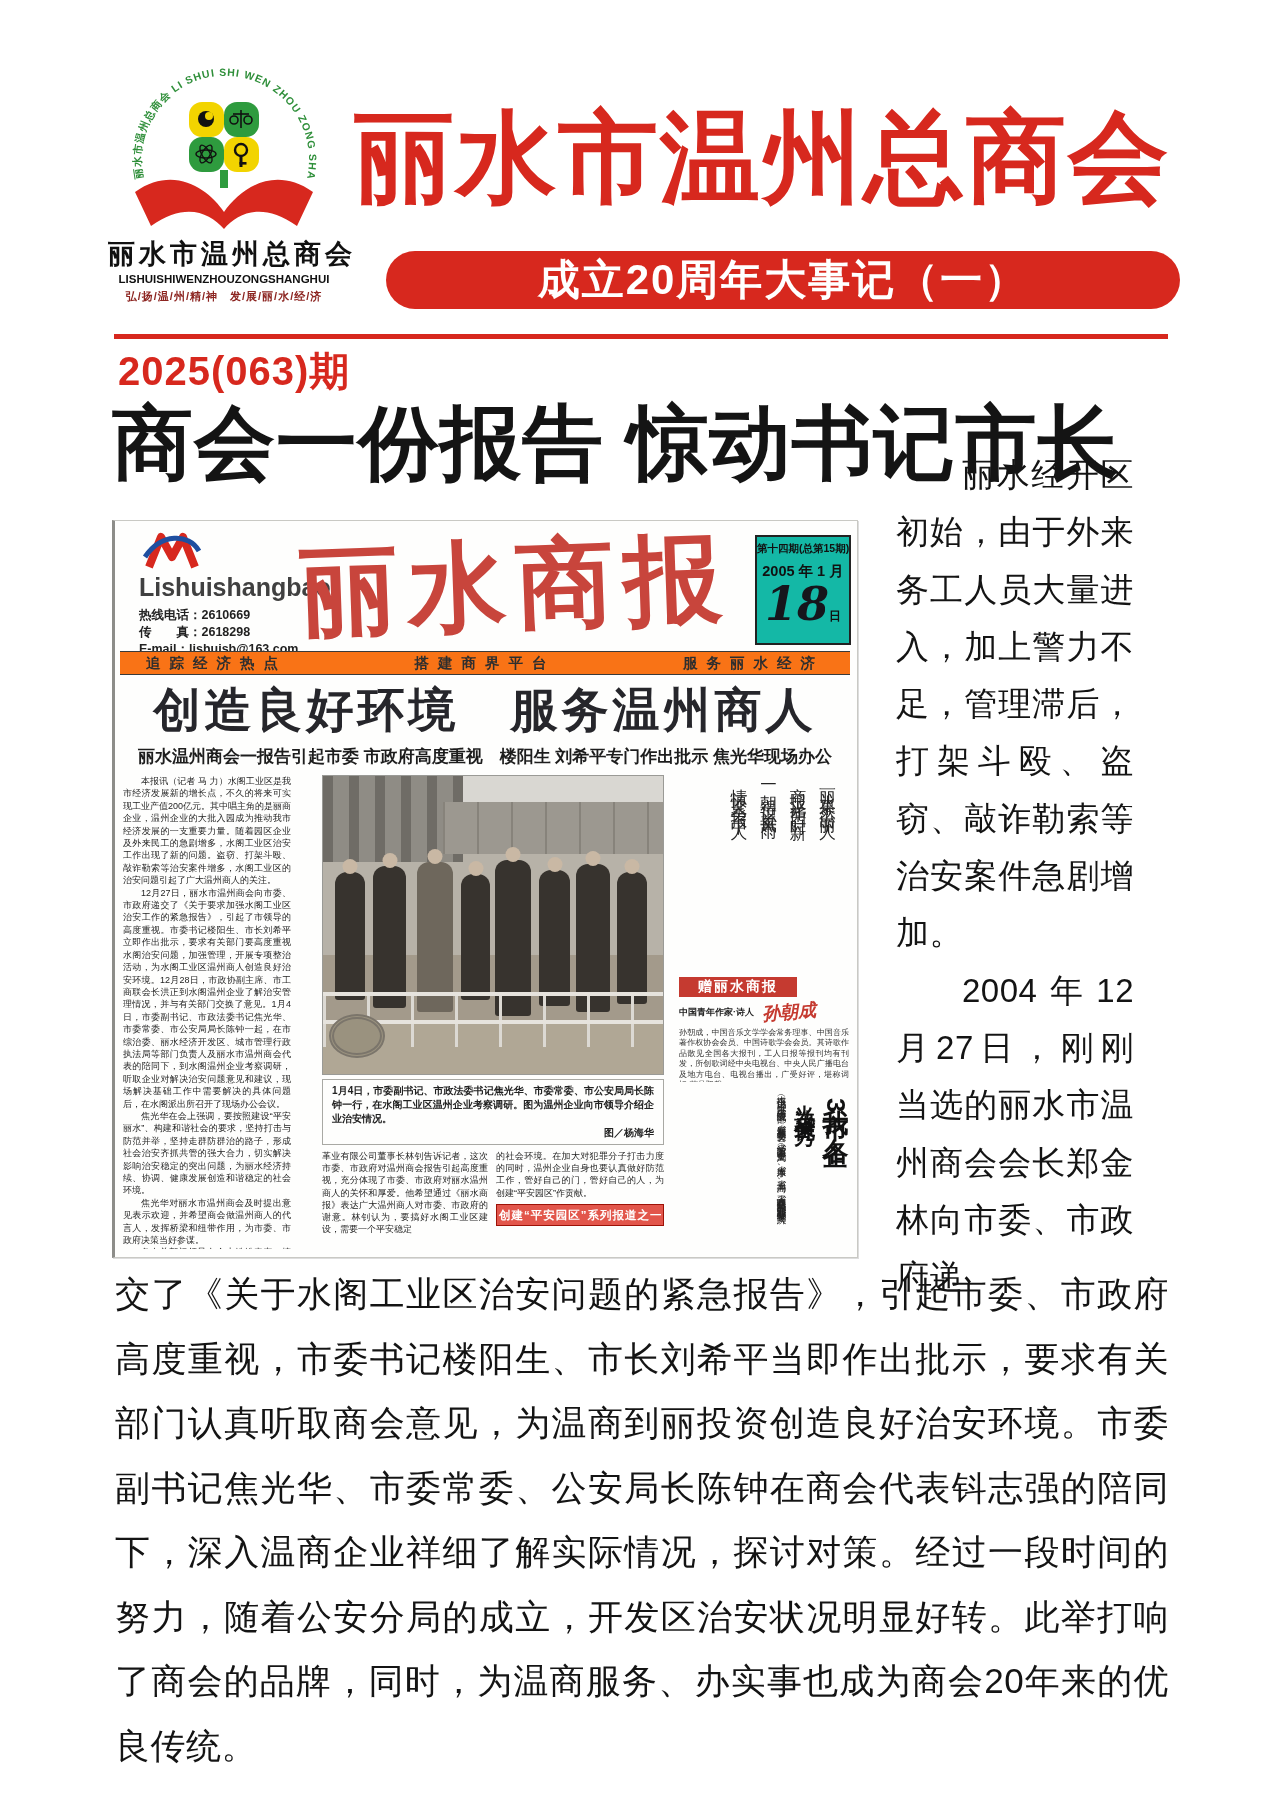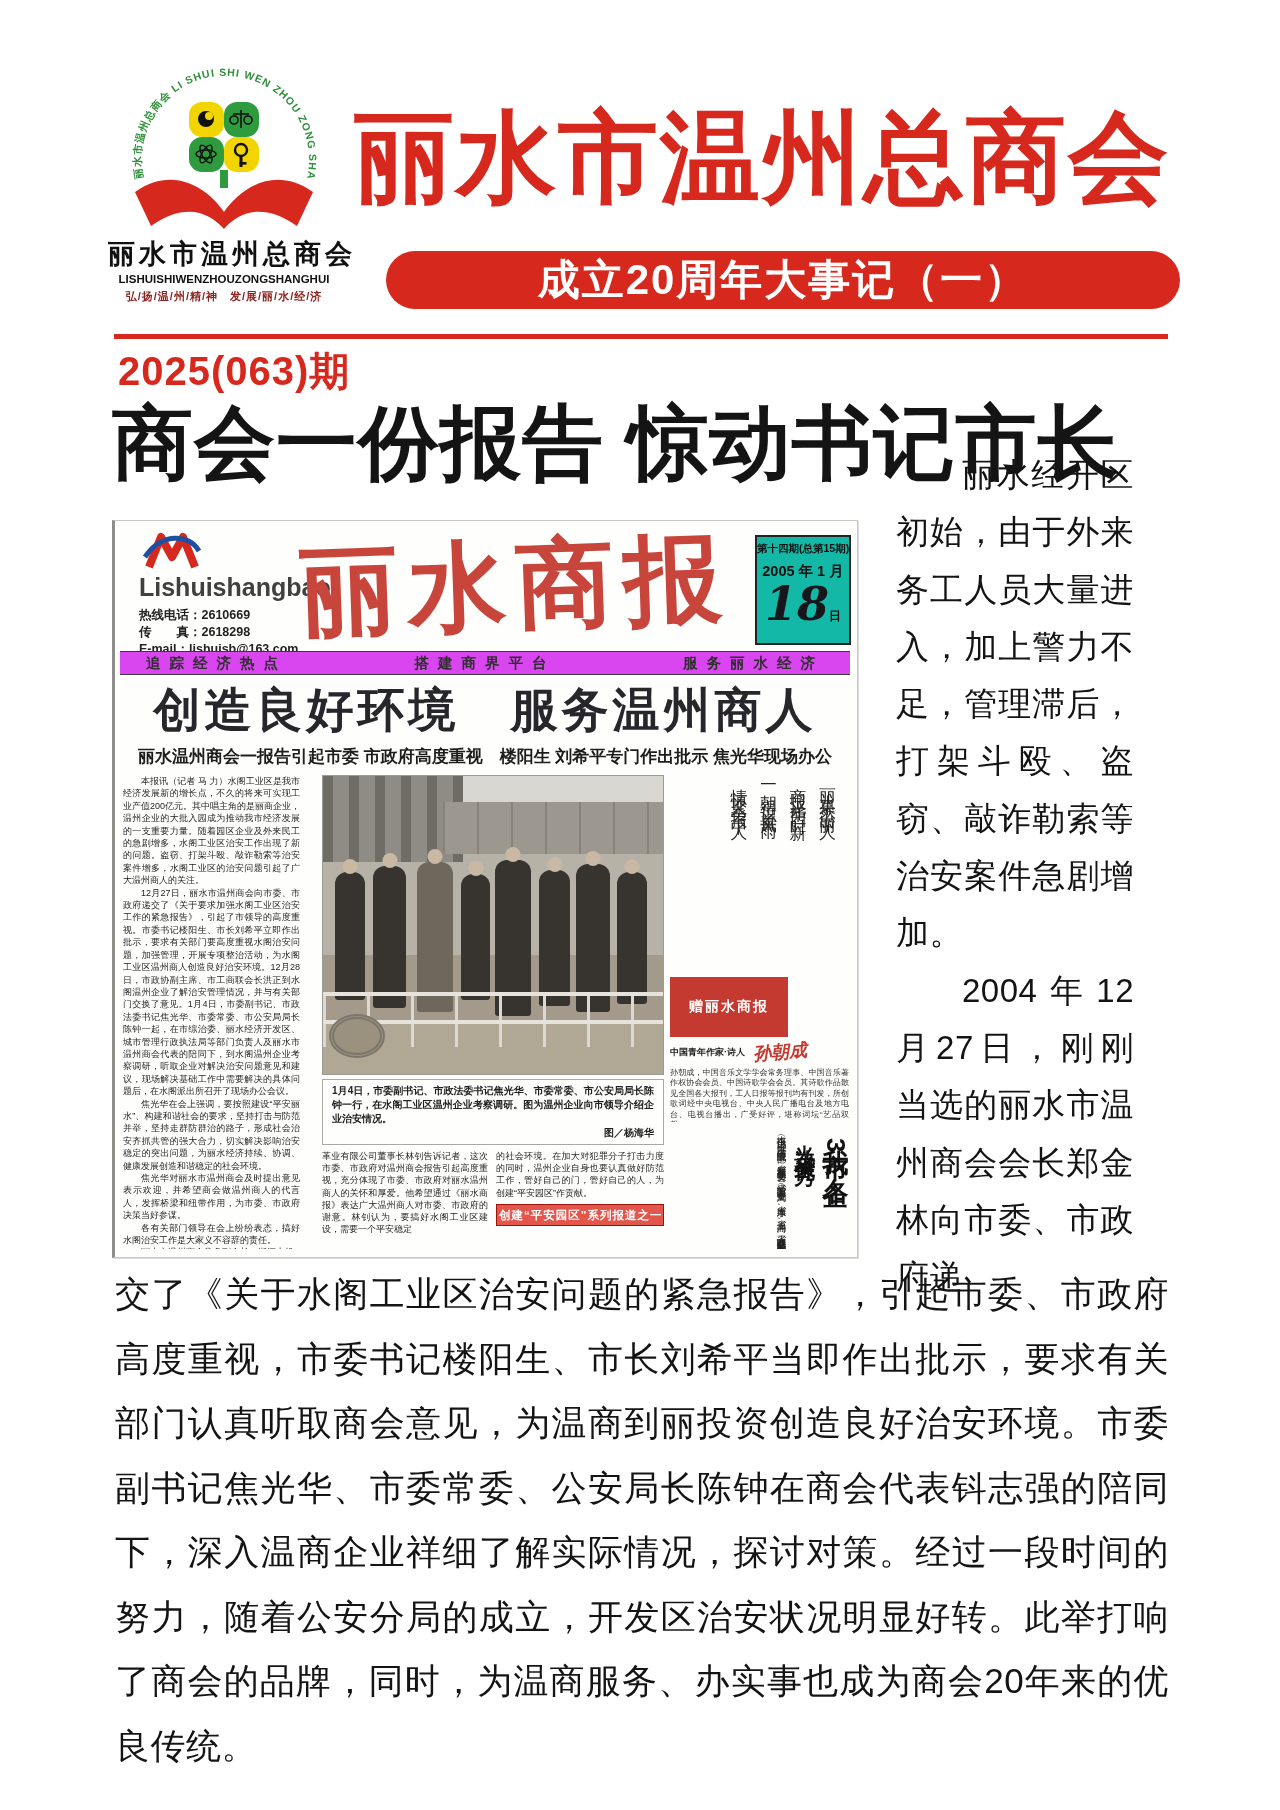--- a/index.html
+++ b/index.html
@@ -30,29 +30,29 @@
   .np-contacts{position:absolute;left:24px;top:86px;font-size:12.5px;font-weight:700;color:#222;line-height:17px;white-space:nowrap;}
   .masthead{position:absolute;left:185px;top:0px;font-family:"DejaVu Serif",serif;font-weight:700;
             font-size:98px;color:#c8453c;letter-spacing:10px;transform:rotate(-2deg);white-space:nowrap;}
   .date-box{position:absolute;left:640px;top:14px;width:92px;height:106px;border:2px solid #222;
             background:#14b8a6;text-align:center;}
   .date-issue{font-size:10.5px;font-weight:800;color:#111;margin-top:5px;white-space:nowrap;}
   .date-ym{font-size:14.5px;font-weight:700;color:#111;margin-top:6px;}
   .date-day{font-family:"DejaVu Serif",serif;font-style:italic;font-weight:700;font-size:46px;
             line-height:46px;color:#16161c;display:inline-block;}
   .date-day-unit{font-size:12px;font-weight:700;color:#111;}
-  .tagline-bar{position:absolute;left:5px;top:130px;width:730px;height:24px;background:#d946ef;
+  .tagline-bar{position:absolute;left:5px;top:130px;width:730px;height:24px;background:#f97316;
                border-top:1.5px solid #3a3a3a;border-bottom:1.5px solid #3a3a3a;display:flex;
                justify-content:space-between;align-items:center;padding:0 26px;box-sizing:border-box;}
   .tagline-bar span{font-size:14.5px;color:#2e2e2e;letter-spacing:9px;font-weight:600;white-space:nowrap;}
   .np-headline{position:absolute;left:8px;top:158px;width:724px;text-align:center;font-size:47px;
                font-weight:900;color:#26262b;letter-spacing:4px;white-space:nowrap;}
   .np-subhead{position:absolute;left:8px;top:224px;width:724px;text-align:center;font-size:17px;
               font-weight:800;color:#1d1d1d;white-space:nowrap;}
-  .np-body{position:absolute;left:8px;top:254px;width:726px;height:474px;display:flex;gap:6px;}
+  .np-body{position:absolute;left:8px;top:254px;width:726px;height:474px;display:flex;gap:15px;}
 
   .np-col-left{width:182px;height:100%;overflow:hidden;font-size:9px;line-height:12.4px;
                text-align:justify;color:#1e1e1e;}
   .np-col-left p{margin:0;text-indent:2em;}
 
   .np-col-center{width:348px;display:flex;flex-direction:column;padding-left:16px;}
   .photo{position:relative;height:298px;border:1px solid #9a9a96;overflow:hidden;
          background:linear-gradient(#d9d7d2 0 24%,#b7b2a8 24% 60%,#a39a8b 60% 82%,#b0a795 82% 100%);}
   .photo .building{position:absolute;left:0;top:0;width:140px;height:86px;background:#8f8c85;
         background-image:repeating-linear-gradient(90deg,#6f6c66 0 10px,transparent 10px 26px);}
@@ -76,21 +76,21 @@
   .np-bottom-col.a{width:166px;}
   .np-bottom-col.b{width:168px;display:flex;flex-direction:column;}
   .series-box{margin-top:5px;background:#e2564b;border:1.5px solid #9e1207;color:#ffffff;
               font-size:11.5px;font-weight:900;text-align:center;padding:4px 2px;letter-spacing:1px;white-space:nowrap;}
 
   .np-col-right{width:184px;display:flex;flex-direction:column;overflow:hidden;}
   .poem{height:196px;writing-mode:vertical-rl;font-family:"DejaVu Serif",serif;
         font-size:16.5px;color:#242424;padding-right:14px;}
   .poem div{margin-left:13px;letter-spacing:6px;line-height:1;}
   .poem-label{width:118px;background:#c53a30;color:#fff;font-size:14px;font-weight:900;
-              text-align:center;padding:21px 0;margin-top:6px;letter-spacing:2px;}
+              text-align:center;padding:1px 0;margin-top:6px;letter-spacing:2px;}
   .poet-row{display:flex;align-items:center;gap:8px;margin-top:3px;}
   .poet-label{font-size:9px;color:#222;font-weight:700;white-space:nowrap;}
   .poet-name{font-family:"DejaVu Serif",serif;font-style:italic;font-weight:700;font-size:18px;
              color:#c53a30;transform:rotate(-5deg);white-space:nowrap;}
   .poet-bio{margin-top:4px;font-size:8px;line-height:10.4px;text-align:justify;color:#333;
             height:54px;overflow:hidden;}
   .side-article{margin-top:6px;flex:1;display:flex;gap:5px;overflow:hidden;}
   .side-body{flex:1;writing-mode:vertical-rl;font-size:9.5px;line-height:14px;letter-spacing:1px;
              color:#222;text-align:justify;overflow:hidden;}
   .side-head2{writing-mode:vertical-rl;font-size:21px;font-weight:900;color:#111;letter-spacing:5px;line-height:1.1;}

